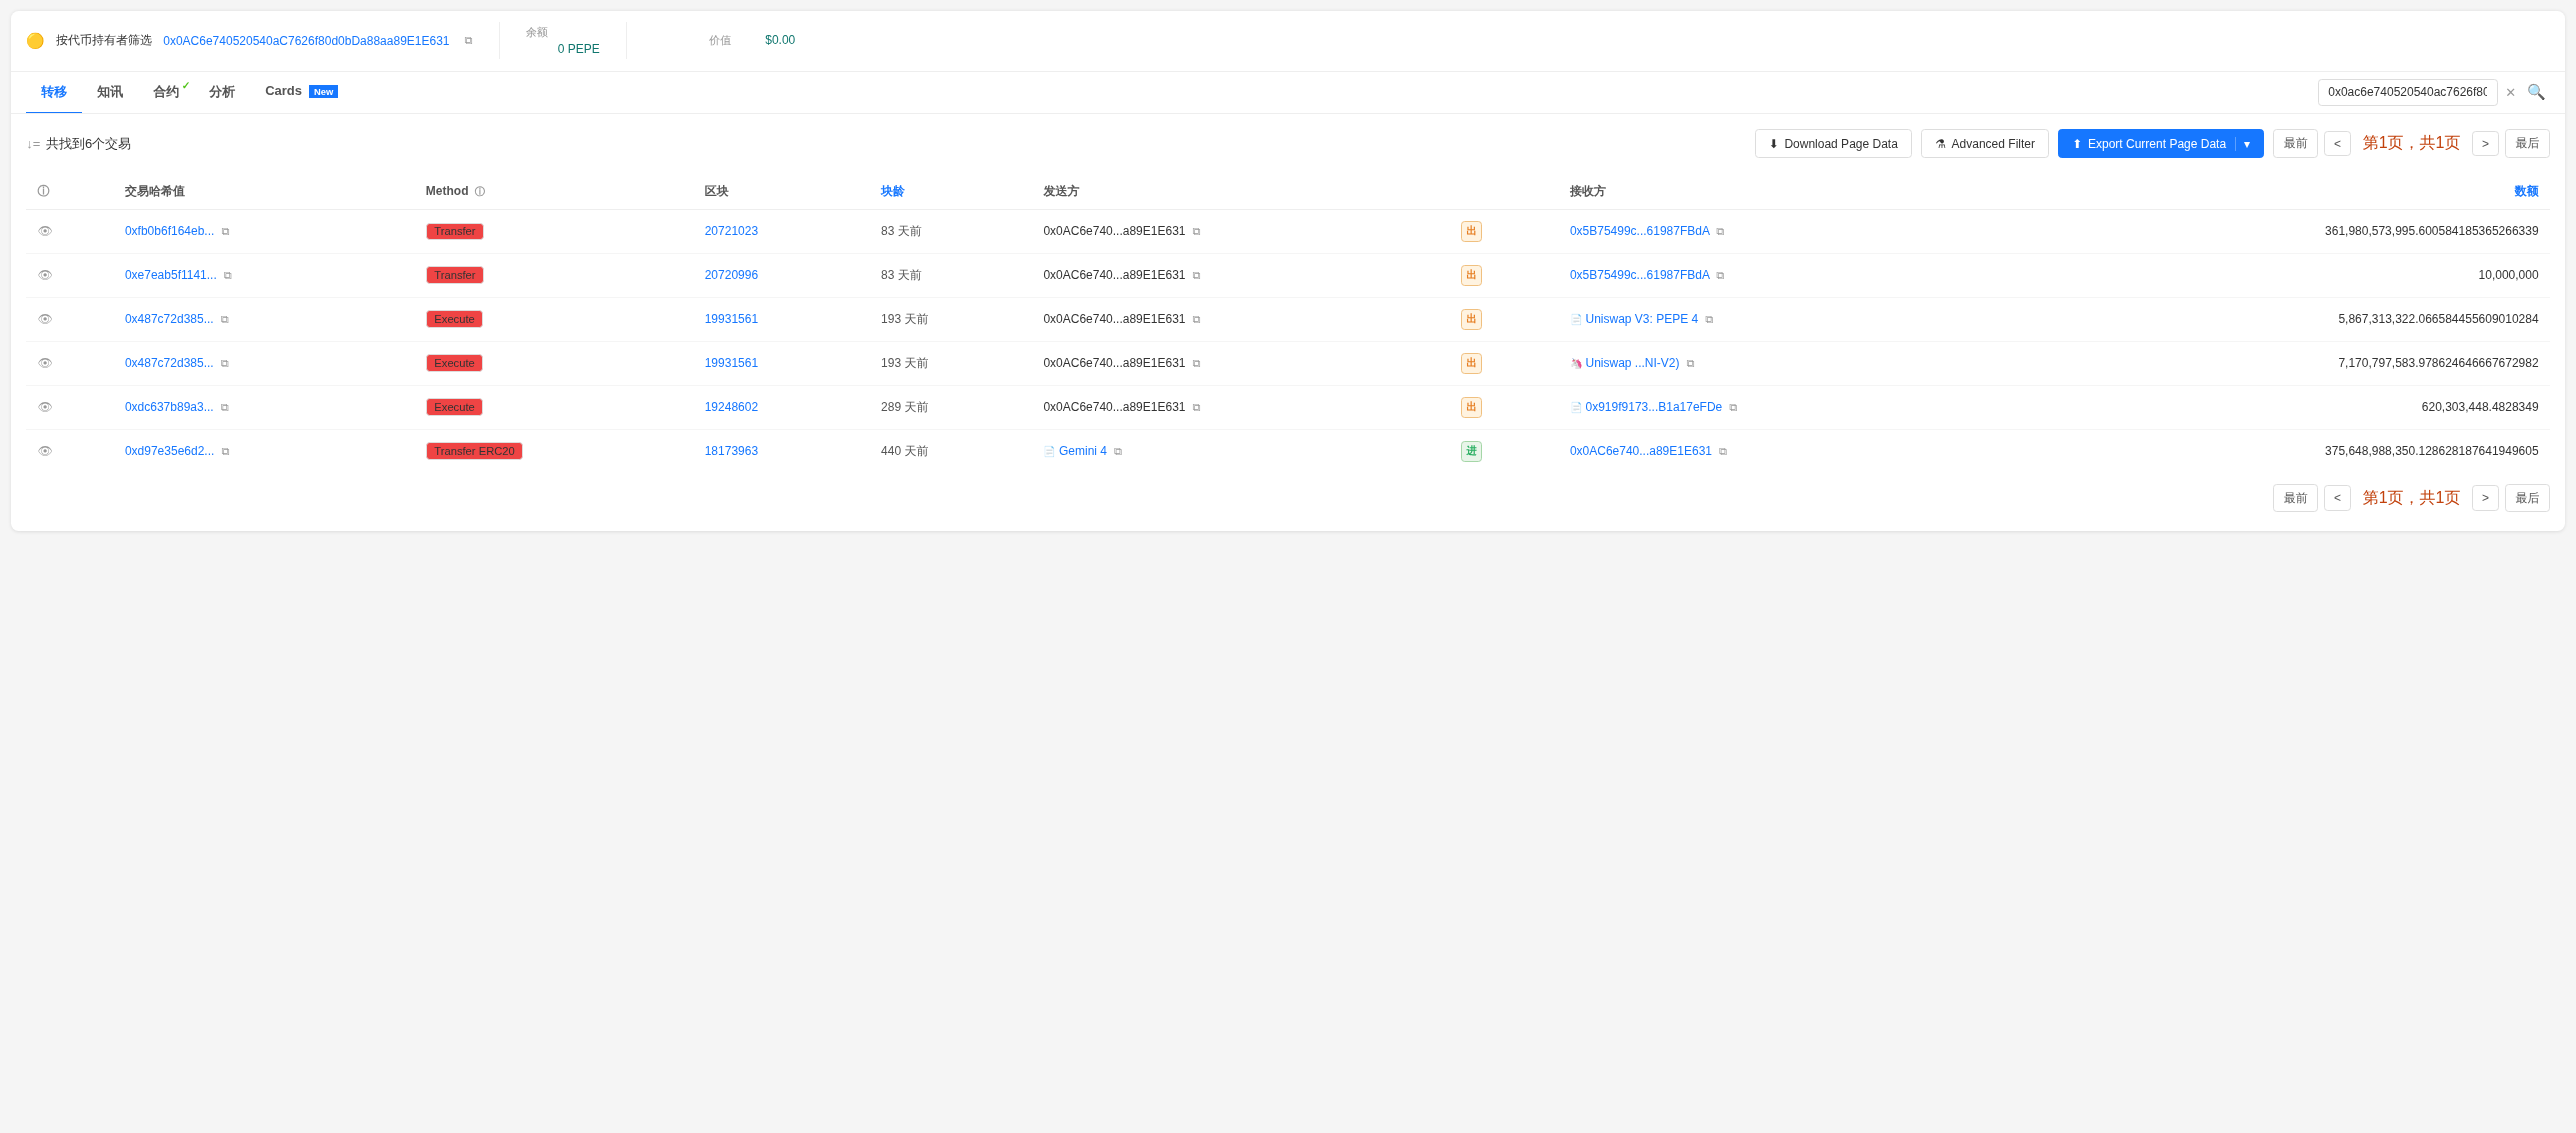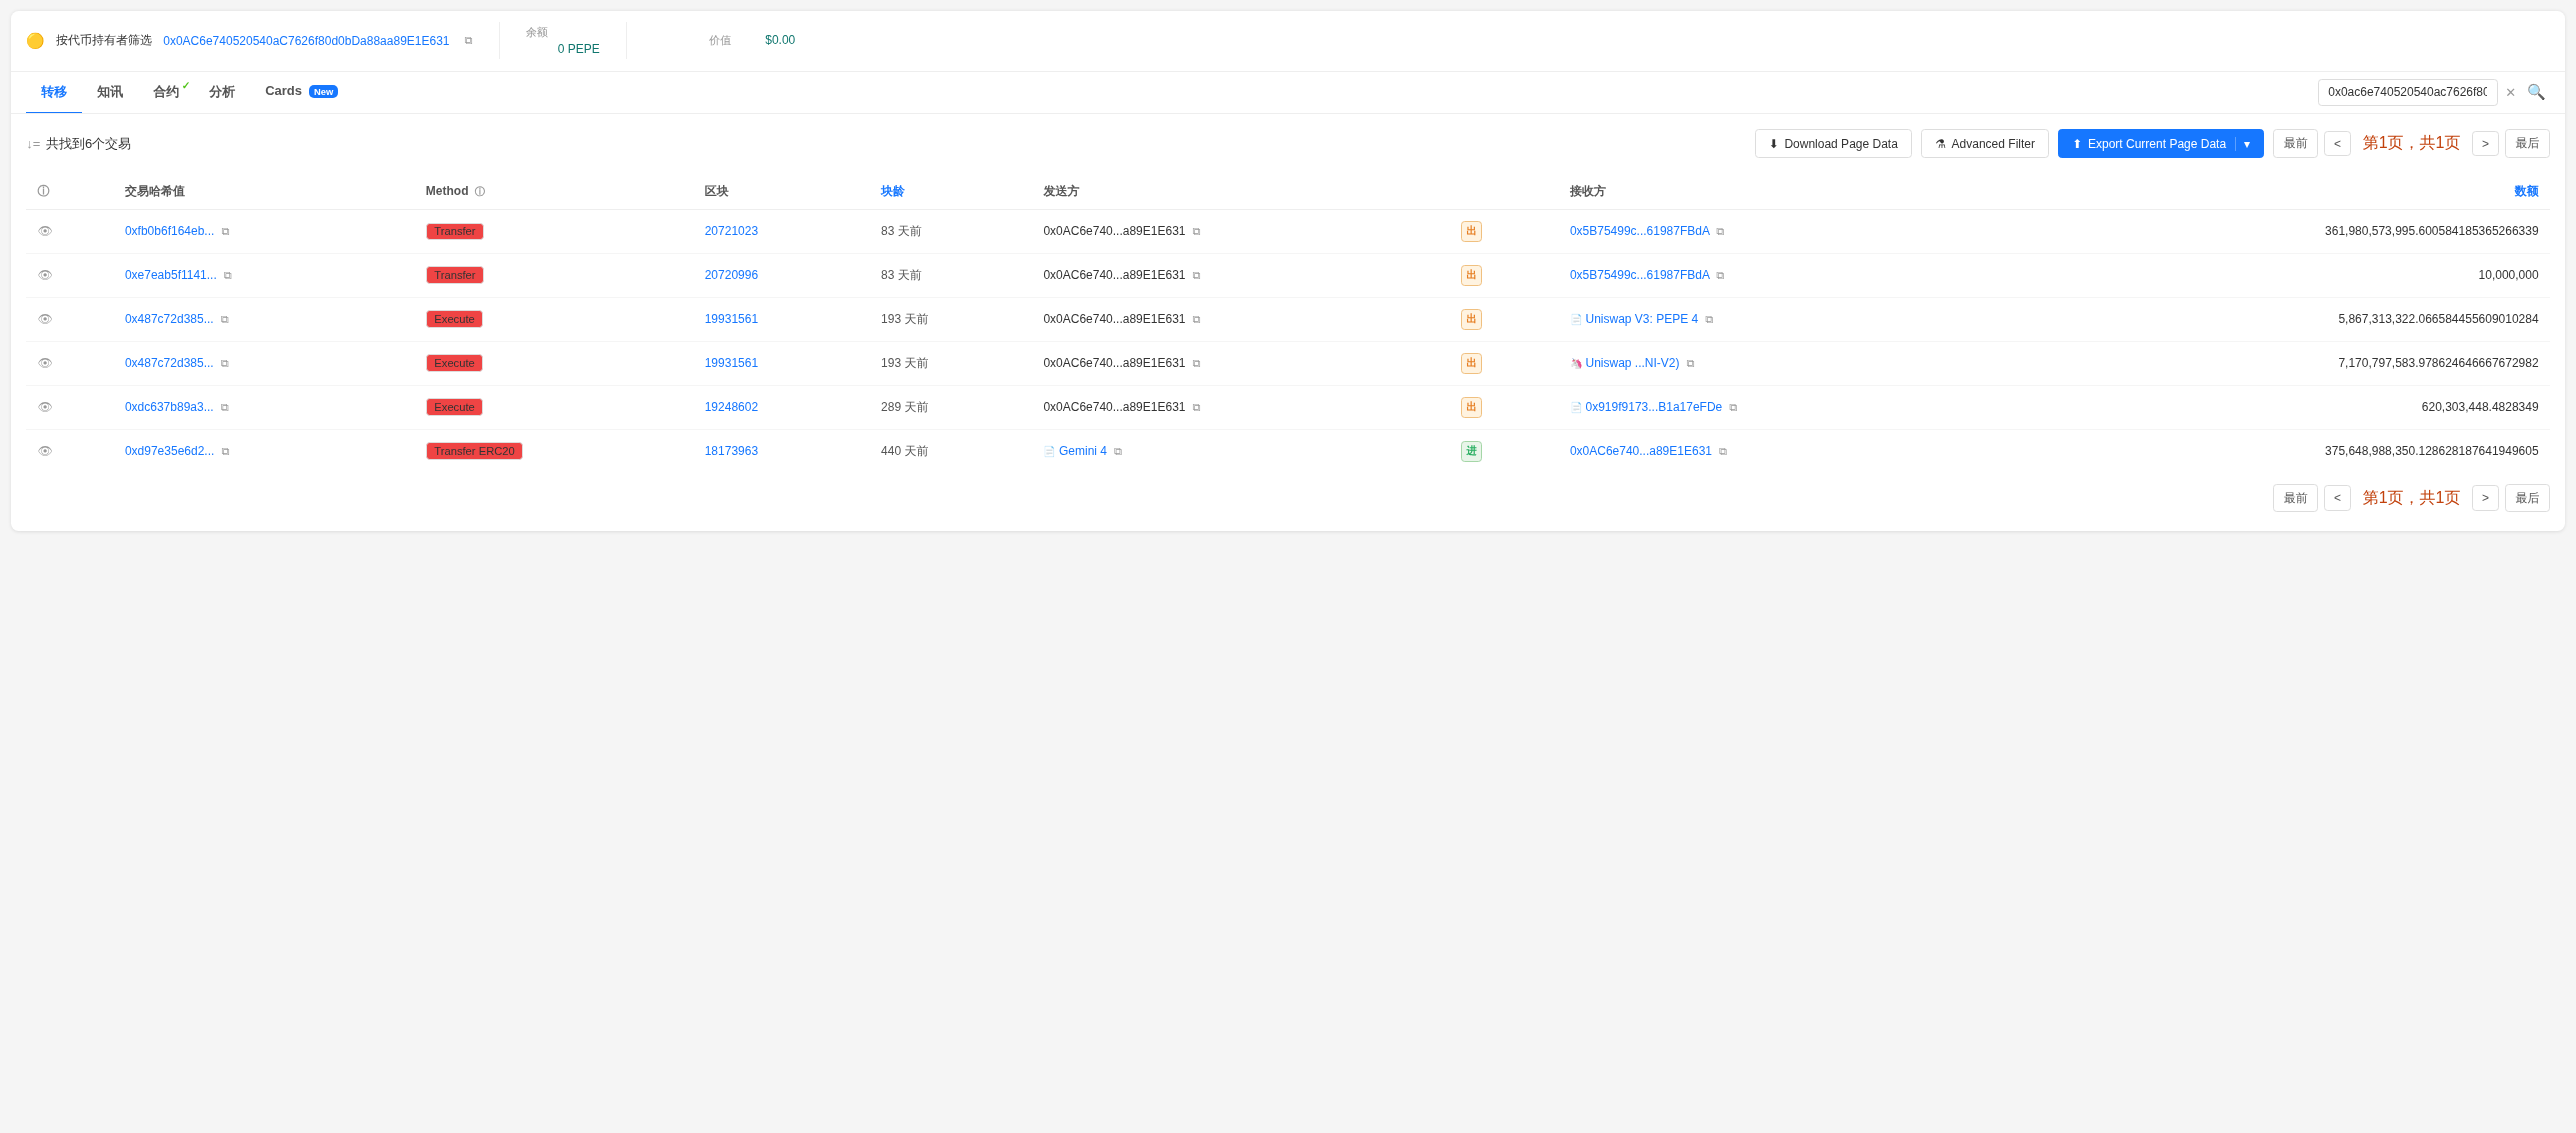--- a/index.html
+++ b/index.html
@@ -16,21 +16,21 @@
     .balance-section { display: flex; flex-direction: column; gap: 1.9px; }
     .balance-label { font-size: 11.2px; color: #999; }
     .balance-value { font-size: 12px; color: #0f766e; font-weight: 500; margin-left: 32px; }
     .value-section { display: flex; flex-direction: row; gap: 1.9px; margin-left: 56px; }
     
     
     .tabs-bar { display: flex; align-items: center; padding: 0 15px; border-bottom: 0.9px solid #eee; justify-content: space-between; }
     .tabs { display: flex; gap: 0; }
     .tab { padding: 11.2px 15px; cursor: pointer; font-size: 13px; color: #555; border-bottom: 1.9px solid transparent; position: relative; font-weight: bold; }
     .tab.active { color: #1677ff; border-bottom: 1.9px solid #1677ff; }
-    .tab-badge { display: inline-block; background: #1677ff; color: #fff; font-size: 9.4px; padding: 0.9px 4.7px; border-radius: 5px; margin-left: 3.7px; vertical-align: middle; }
+    .tab-badge { display: inline-block; background: #1677ff; color: #fff; font-size: 9.4px; padding: 0.9px 4.7px; border-radius: 0; margin-left: 3.7px; vertical-align: middle; }
     .search-bar { display: flex; align-items: center; gap: 7.5px; }
     .search-input { border: 0.9px solid #ddd; border-radius: 3.7px; padding: 5.6px 9.4px; font-size: 12px; width: 180px; color: #333; }
     .search-clear { color: #999; cursor: pointer; font-size: 13px; }
     .search-icon-btn { color: #555; cursor: pointer; font-size: 15px; padding: 3.7px; }
 
     
     .content { padding: 15px; }
     .toolbar { display: flex; align-items: center; justify-content: space-between; margin-bottom: 15px; }
     .result-count { font-size: 13px; color: #333; display: flex; align-items: center; gap: 5.6px; }
     .result-count-icon { color: #999; }

